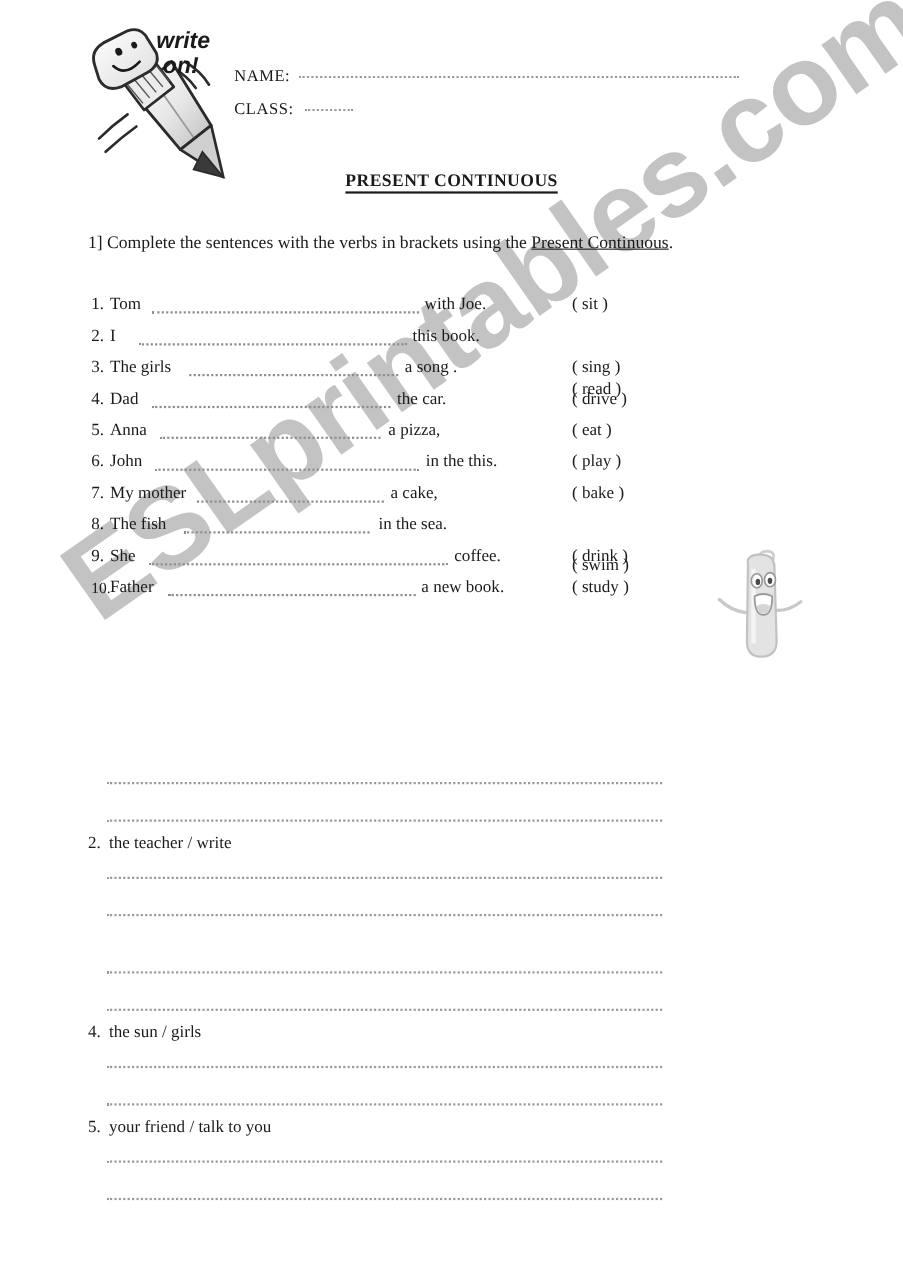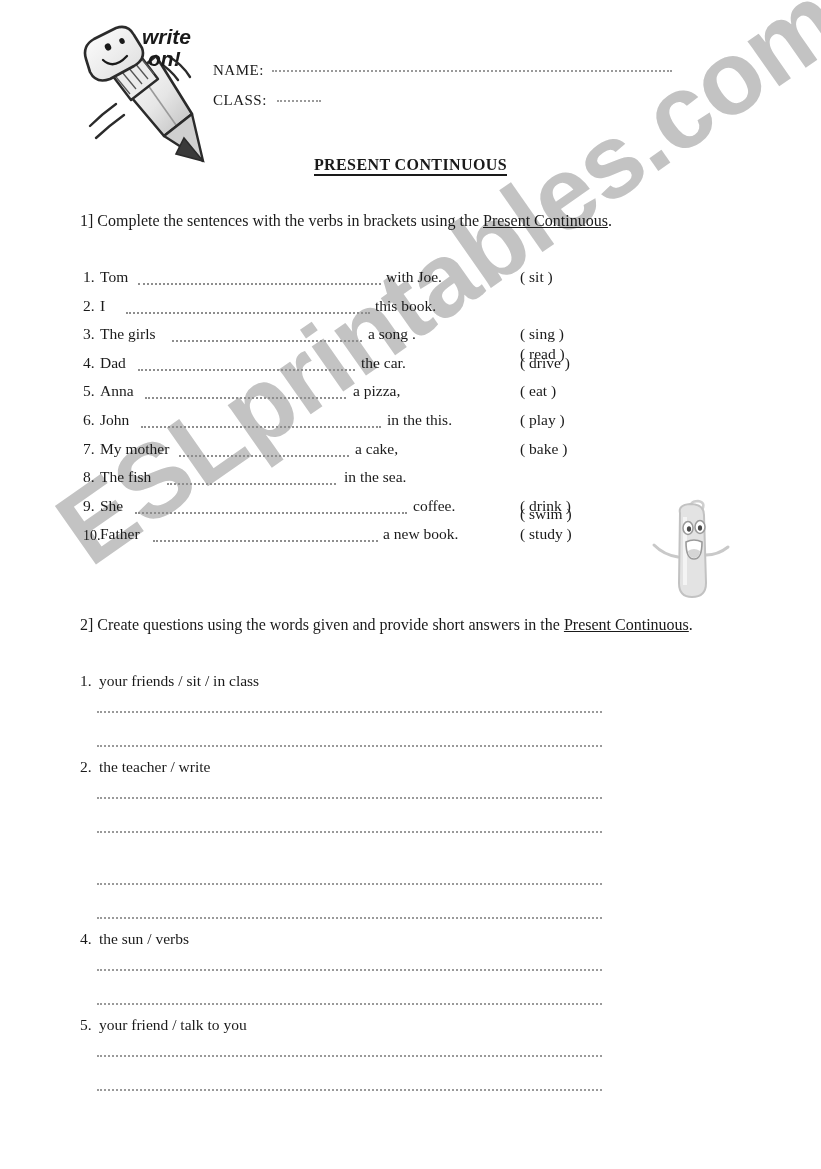--- a/index.html
+++ b/index.html
@@ -346,41 +346,37 @@
       <ellipse cx="40" cy="31" rx="5" ry="6.4" fill="#ffffff" stroke="#9a9a9a" stroke-width="1.5"></ellipse>
       <ellipse cx="52" cy="30" rx="5" ry="6.4" fill="#ffffff" stroke="#9a9a9a" stroke-width="1.5"></ellipse>
       <ellipse cx="41" cy="32" rx="2.1" ry="2.8" fill="#4a4a4a"></ellipse>
       <ellipse cx="52" cy="31" rx="2.1" ry="2.8" fill="#4a4a4a"></ellipse>
 
       <path d="M38 45 Q46 41 54 45 Q54 62 46 62 Q38 62 38 45 Z" fill="#ffffff" stroke="#9a9a9a" stroke-width="1.6"></path>
       <path d="M40 54 Q46 50 52 54 Q52 61 46 61 Q40 61 40 54 Z" fill="#d5d5d5"></path>
     </svg>
   </div>
 
-  <div class="instruction" id="instruction-2">
-    <span>2] Create questions using the words given and provide short answers in the </span><span class="ul-term">Present Continuous</span><span>.</span>
-  </div>
 
   <div id="exercise2">
       <div class="ex2-item">
-        <div class="ex2-prompt"><span class="ex2-num">1.</span><span>your friends / sit / in class</span></div>
         <div class="answer-line a"></div>
         <div class="answer-line b"></div>
       </div>
       <div class="ex2-item">
         <div class="ex2-prompt"><span class="ex2-num">2.</span><span>the teacher / write</span></div>
         <div class="answer-line a"></div>
         <div class="answer-line b"></div>
       </div>
       <div class="ex2-item">
         <div class="answer-line a"></div>
         <div class="answer-line b"></div>
       </div>
       <div class="ex2-item">
-        <div class="ex2-prompt"><span class="ex2-num">4.</span><span>the sun / verbs</span></div>
+        <div class="ex2-prompt"><span class="ex2-num">4.</span><span>the sun / girls</span></div>
         <div class="answer-line a"></div>
         <div class="answer-line b"></div>
       </div>
       <div class="ex2-item">
         <div class="ex2-prompt"><span class="ex2-num">5.</span><span>your friend / talk to you</span></div>
         <div class="answer-line a"></div>
         <div class="answer-line b"></div>
       </div>
     </div>
 

